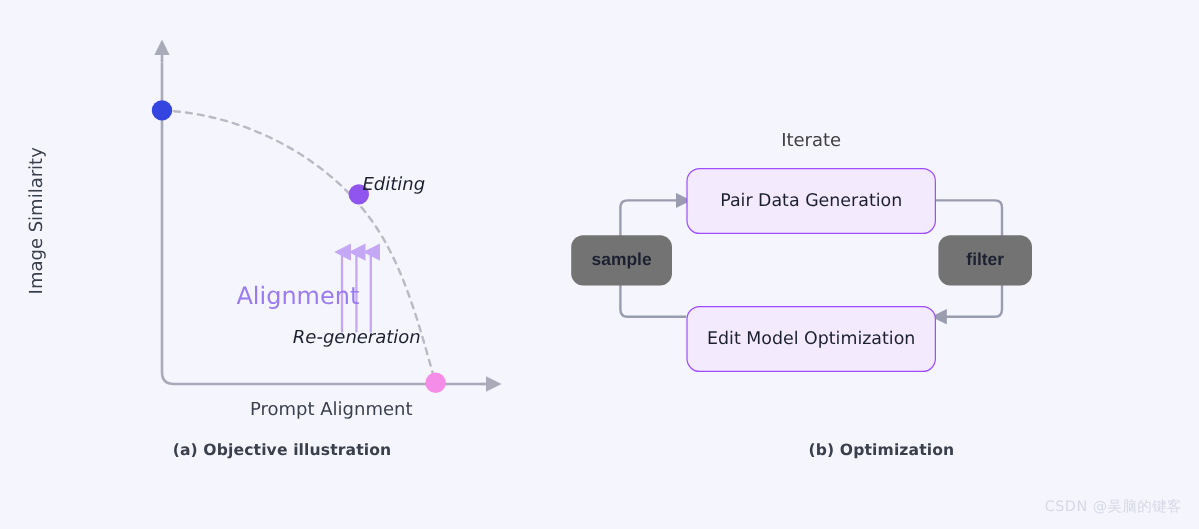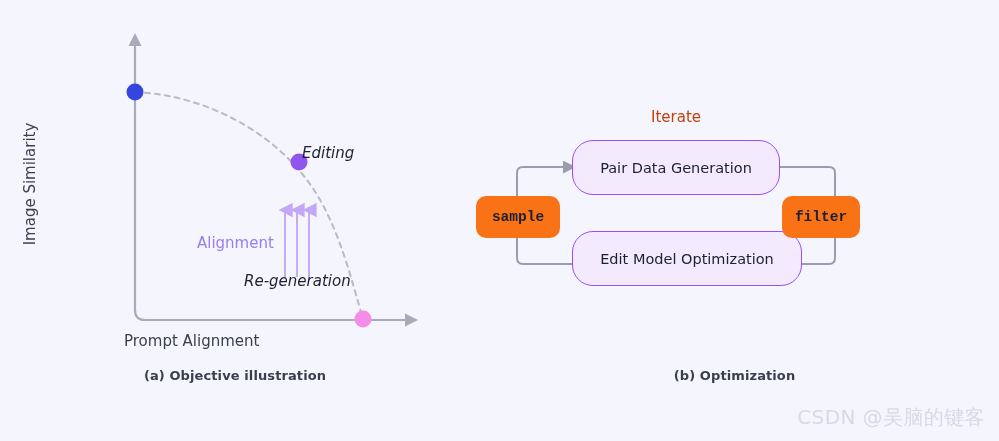--- a/index.html
+++ b/index.html
@@ -54,96 +54,97 @@
     white-space: nowrap;
   }
   #y-axis-label {
     left: -45px;
     top: 175px;
     width: 150px;
     text-align: center;
     transform: rotate(-90deg);
   }
   #x-axis-label {
-    left: 124px;
+    left: 141px;
     top: 332px;
     width: 270px;
+    text-align: center;
   }
 
   .pt-label {
     position: absolute;
     font-style: italic;
     font-size: 15px;
     color: #1c2030;
     white-space: nowrap;
     font-family: "DejaVu Sans", sans-serif;
   }
   #label-reconstruction { left: 146px; top: 64px; }
   #label-editing        { left: 302px; top: 132px; margin-top: 12px; }
   #label-regeneration   { left: 244px; top: 272px; font-style: italic; }
 
   #label-alignment {
     position: absolute;
     left: 197px;
     top: 234px;
-    font-size: 15px;
+    font-size: 20px;
     color: #9b7bf0;
     white-space: nowrap;
     font-family: "DejaVu Sans", sans-serif;
   }
 
   
   .flow-box {
     position: absolute;
     box-sizing: border-box;
     background: #f3eafd;
     border: 1.6px solid #9b4dff;
-    border-radius: 21px;
+    border-radius: 11px;
     display: flex;
     align-items: center;
     justify-content: center;
     color: #1c2030;
     font-size: 14.5px;
     font-family: "DejaVu Sans", sans-serif;
   }
   #box-pair-data    { left: 102px; top: 140px; width: 208px; height: 55px; }
-  #box-edit-model   { left: 102px; top: 231px; width: 230px; height: 55px; }
+  #box-edit-model   { left: 102px; top: 255px; width: 208px; height: 55px; }
 
   .pill {
     position: absolute;
     box-sizing: border-box;
-    background: #f97316;
+    background: #737373;
     border-radius: 10px;
     display: flex;
     align-items: center;
     justify-content: center;
     color: #1c2030;
     font-size: 14.5px;
     font-weight: bold;
-    font-family: Liberation Mono, monospace;
+    font-family: Liberation Sans, sans-serif;
   }
   #pill-sample { left: 6px;   top: 196px; width: 84px; height: 42px; }
   #pill-filter { left: 312px; top: 196px; width: 78px; height: 42px; }
 
   #label-iterate {
     position: absolute;
     left: 102px;
     top: 108px;
     width: 208px;
     text-align: center;
     font-size: 15px;
-    color: #c2410c;
+    color: #404040;
     font-family: "DejaVu Sans", sans-serif;
   }
 
   #watermark {
     position: absolute;
     right: 14px;
     bottom: 10px;
-    font-size: 20px;
+    font-size: 12px;
     color: #d6d9e6;
     font-family: "DejaVu Sans", sans-serif;
     white-space: nowrap;
     letter-spacing: 0.4px;
   }
 </style>
 </head>
 <body>
 
 <div id="figure">

